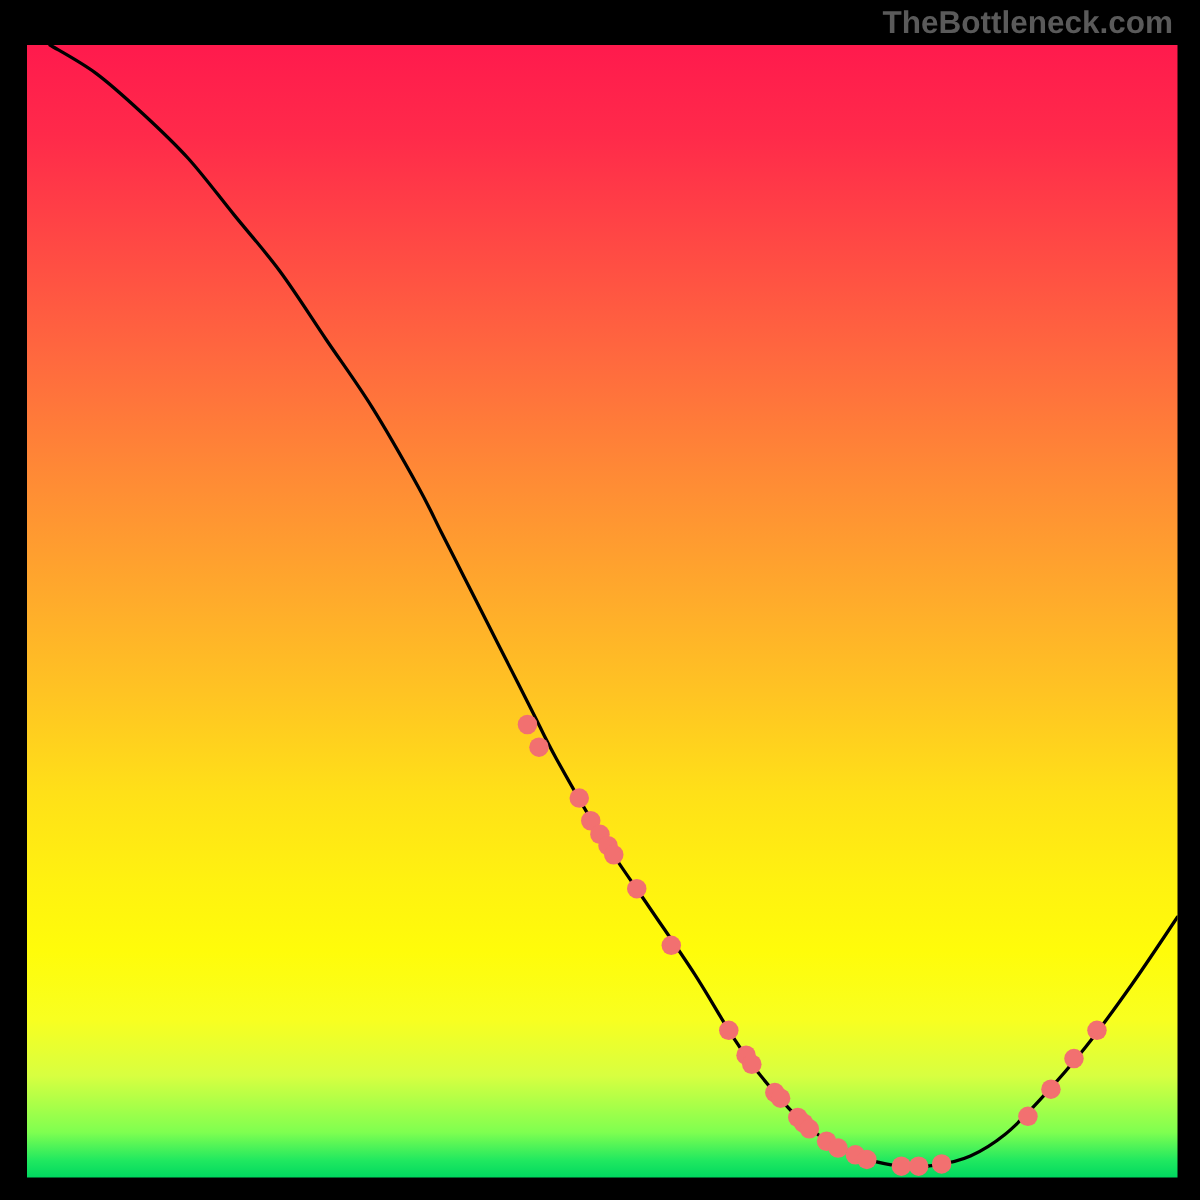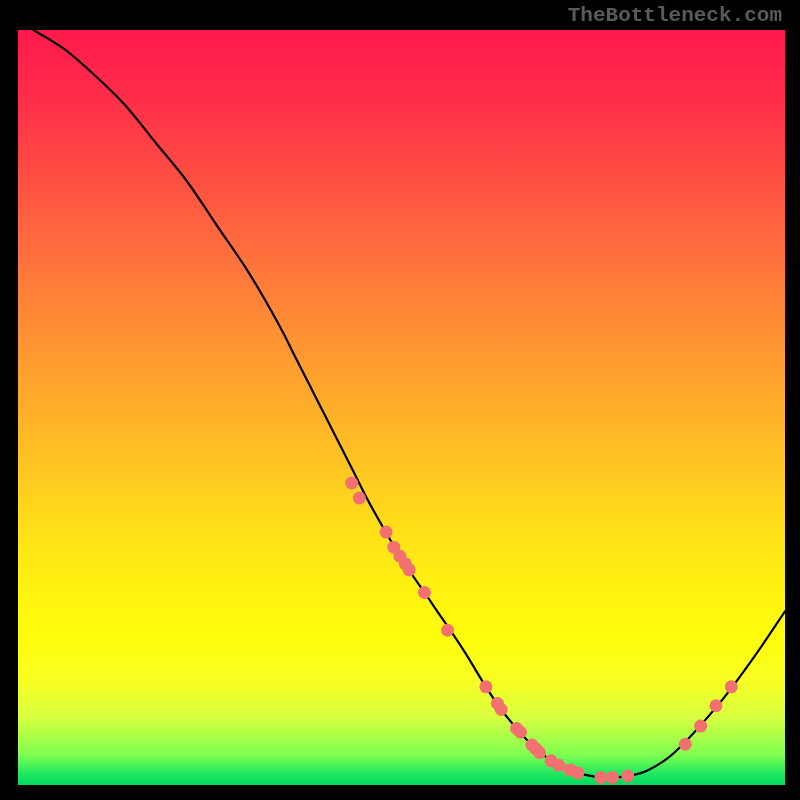--- a/index.html
+++ b/index.html
@@ -11,21 +11,20 @@
     font-family: Arial, sans-serif;
   }
   .watermark {
     position: absolute;
     top: 4px;
     right: 18px;
     color: #5a5a5a;
     font-size: 21px;
     font-weight: bold;
     z-index: 10;
-    font-family: Liberation Mono, monospace;
   }
   .plot-area {
     position: absolute;
     left: 18px;
     top: 30px;
     width: 767px;
     height: 755px;
   }
   .gradient-bg {
     position: absolute;

